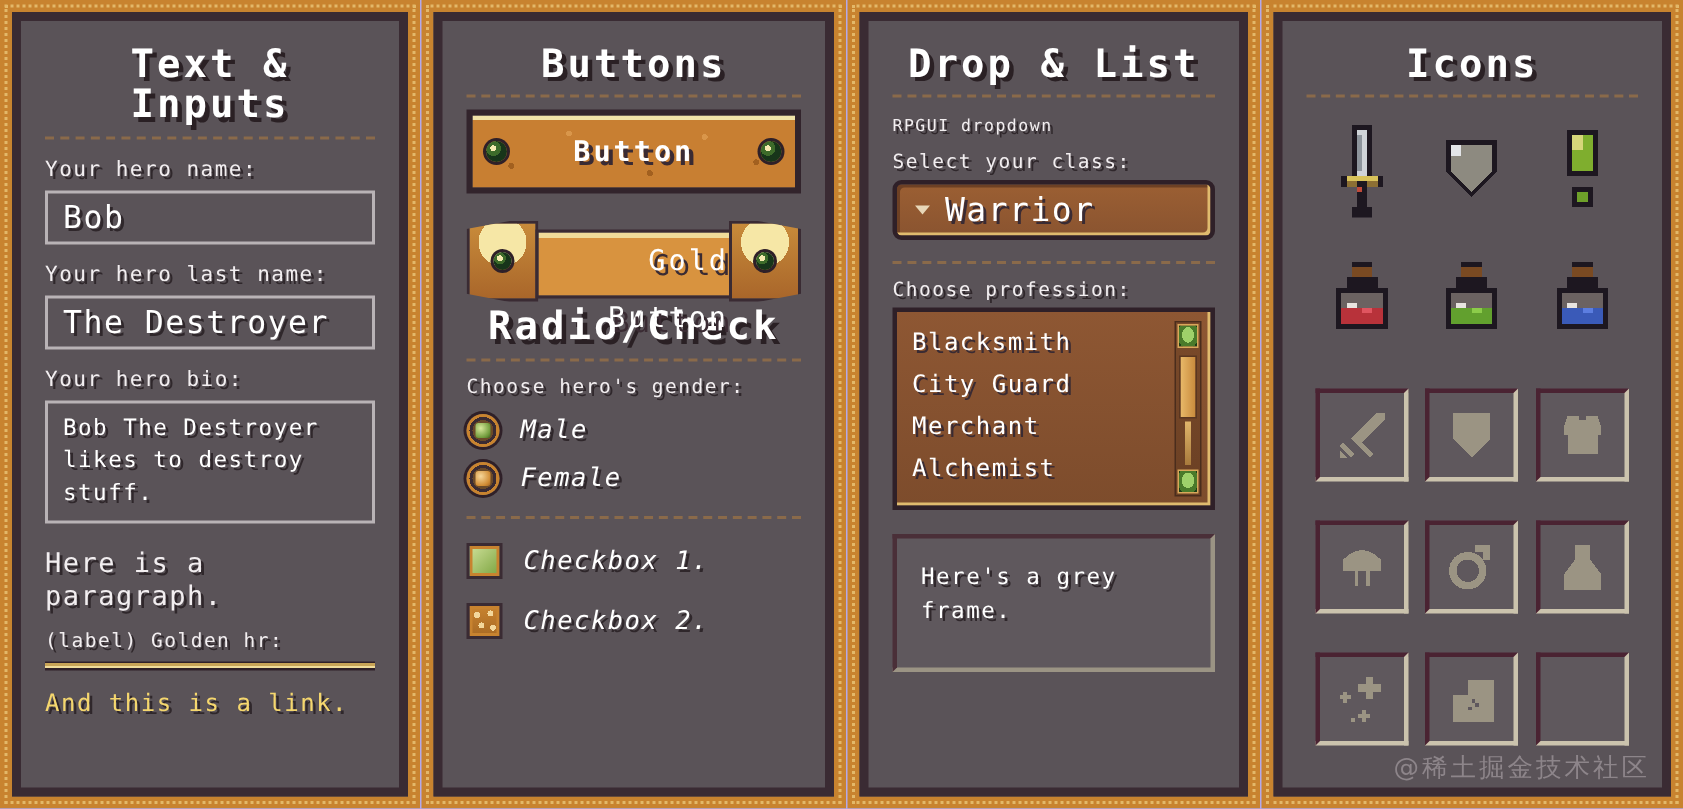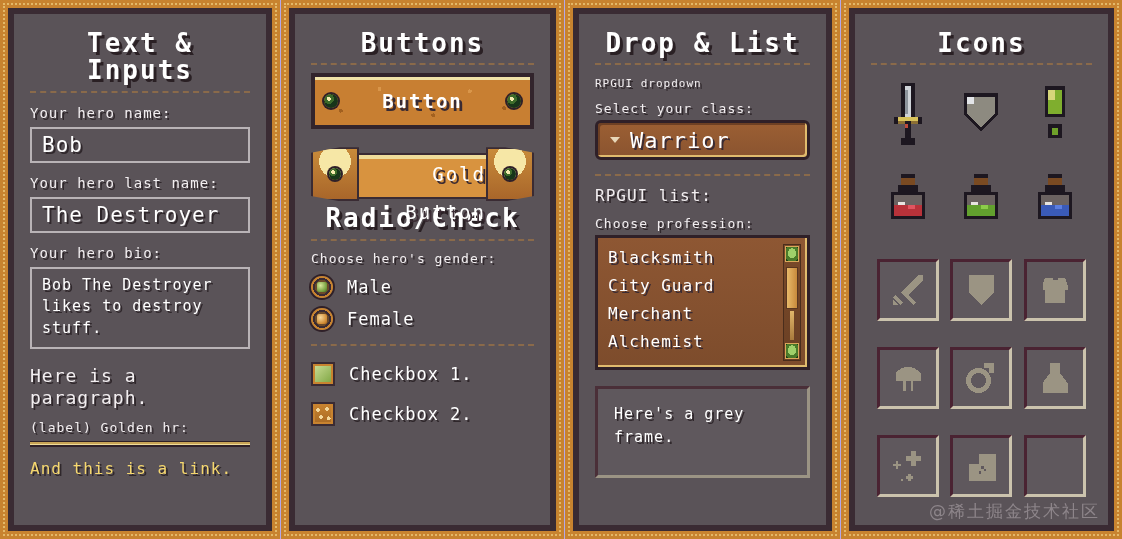--- a/index.html
+++ b/index.html
@@ -168,20 +168,21 @@
     background:
       radial-gradient(circle at 25% 30%,#f3d79b 0 2px,transparent 2px),
       radial-gradient(circle at 70% 25%,#f3d79b 0 2px,transparent 2px),
       radial-gradient(circle at 40% 65%,#f3d79b 0 2px,transparent 2px),
       radial-gradient(circle at 78% 72%,#f3d79b 0 2px,transparent 2px),
       linear-gradient(#c8832f,#a96a24);
   }
   .optlabel{
     color:#fff;font-size:17px;letter-spacing:1px;
     text-shadow:2px 2px 0 #2f272b;
+    font-style:italic;
   }
 
   
   .dropdown{
     position:relative;box-sizing:border-box;width:100%;height:40px;
     border:3px solid #2f2028;border-radius:6px;
     background:linear-gradient(#9b5f33,#8a5430);
     box-shadow:inset -2px -2px 0 #e0bb6e, inset 2px 2px 0 #6d4024;
     display:flex;align-items:center;gap:10px;padding:0 12px;
     cursor:pointer;
@@ -348,21 +349,20 @@
       <div class="para" style="font-size:11px;">RPGUI dropdown</div>
       <div class="smalllabel">Select your class:</div>
 
       <div class="dropdown">
         <span class="chev"></span>
         <span class="val">Warrior</span>
       </div>
 
       <hr class="hr" style="margin-top:14px;">
 
-      <div class="para" style="font-size:16px;margin-top:10px;">RPGUI list:</div>
       <div class="smalllabel">Choose profession:</div>
 
       <div class="listbox">
         <div class="li">Blacksmith</div>
         <div class="li">City Guard</div>
         <div class="li">Merchant</div>
         <div class="li">Alchemist</div>
         <div class="scroll">
           <span class="gem top"></span>
           <span class="thumb"></span>

